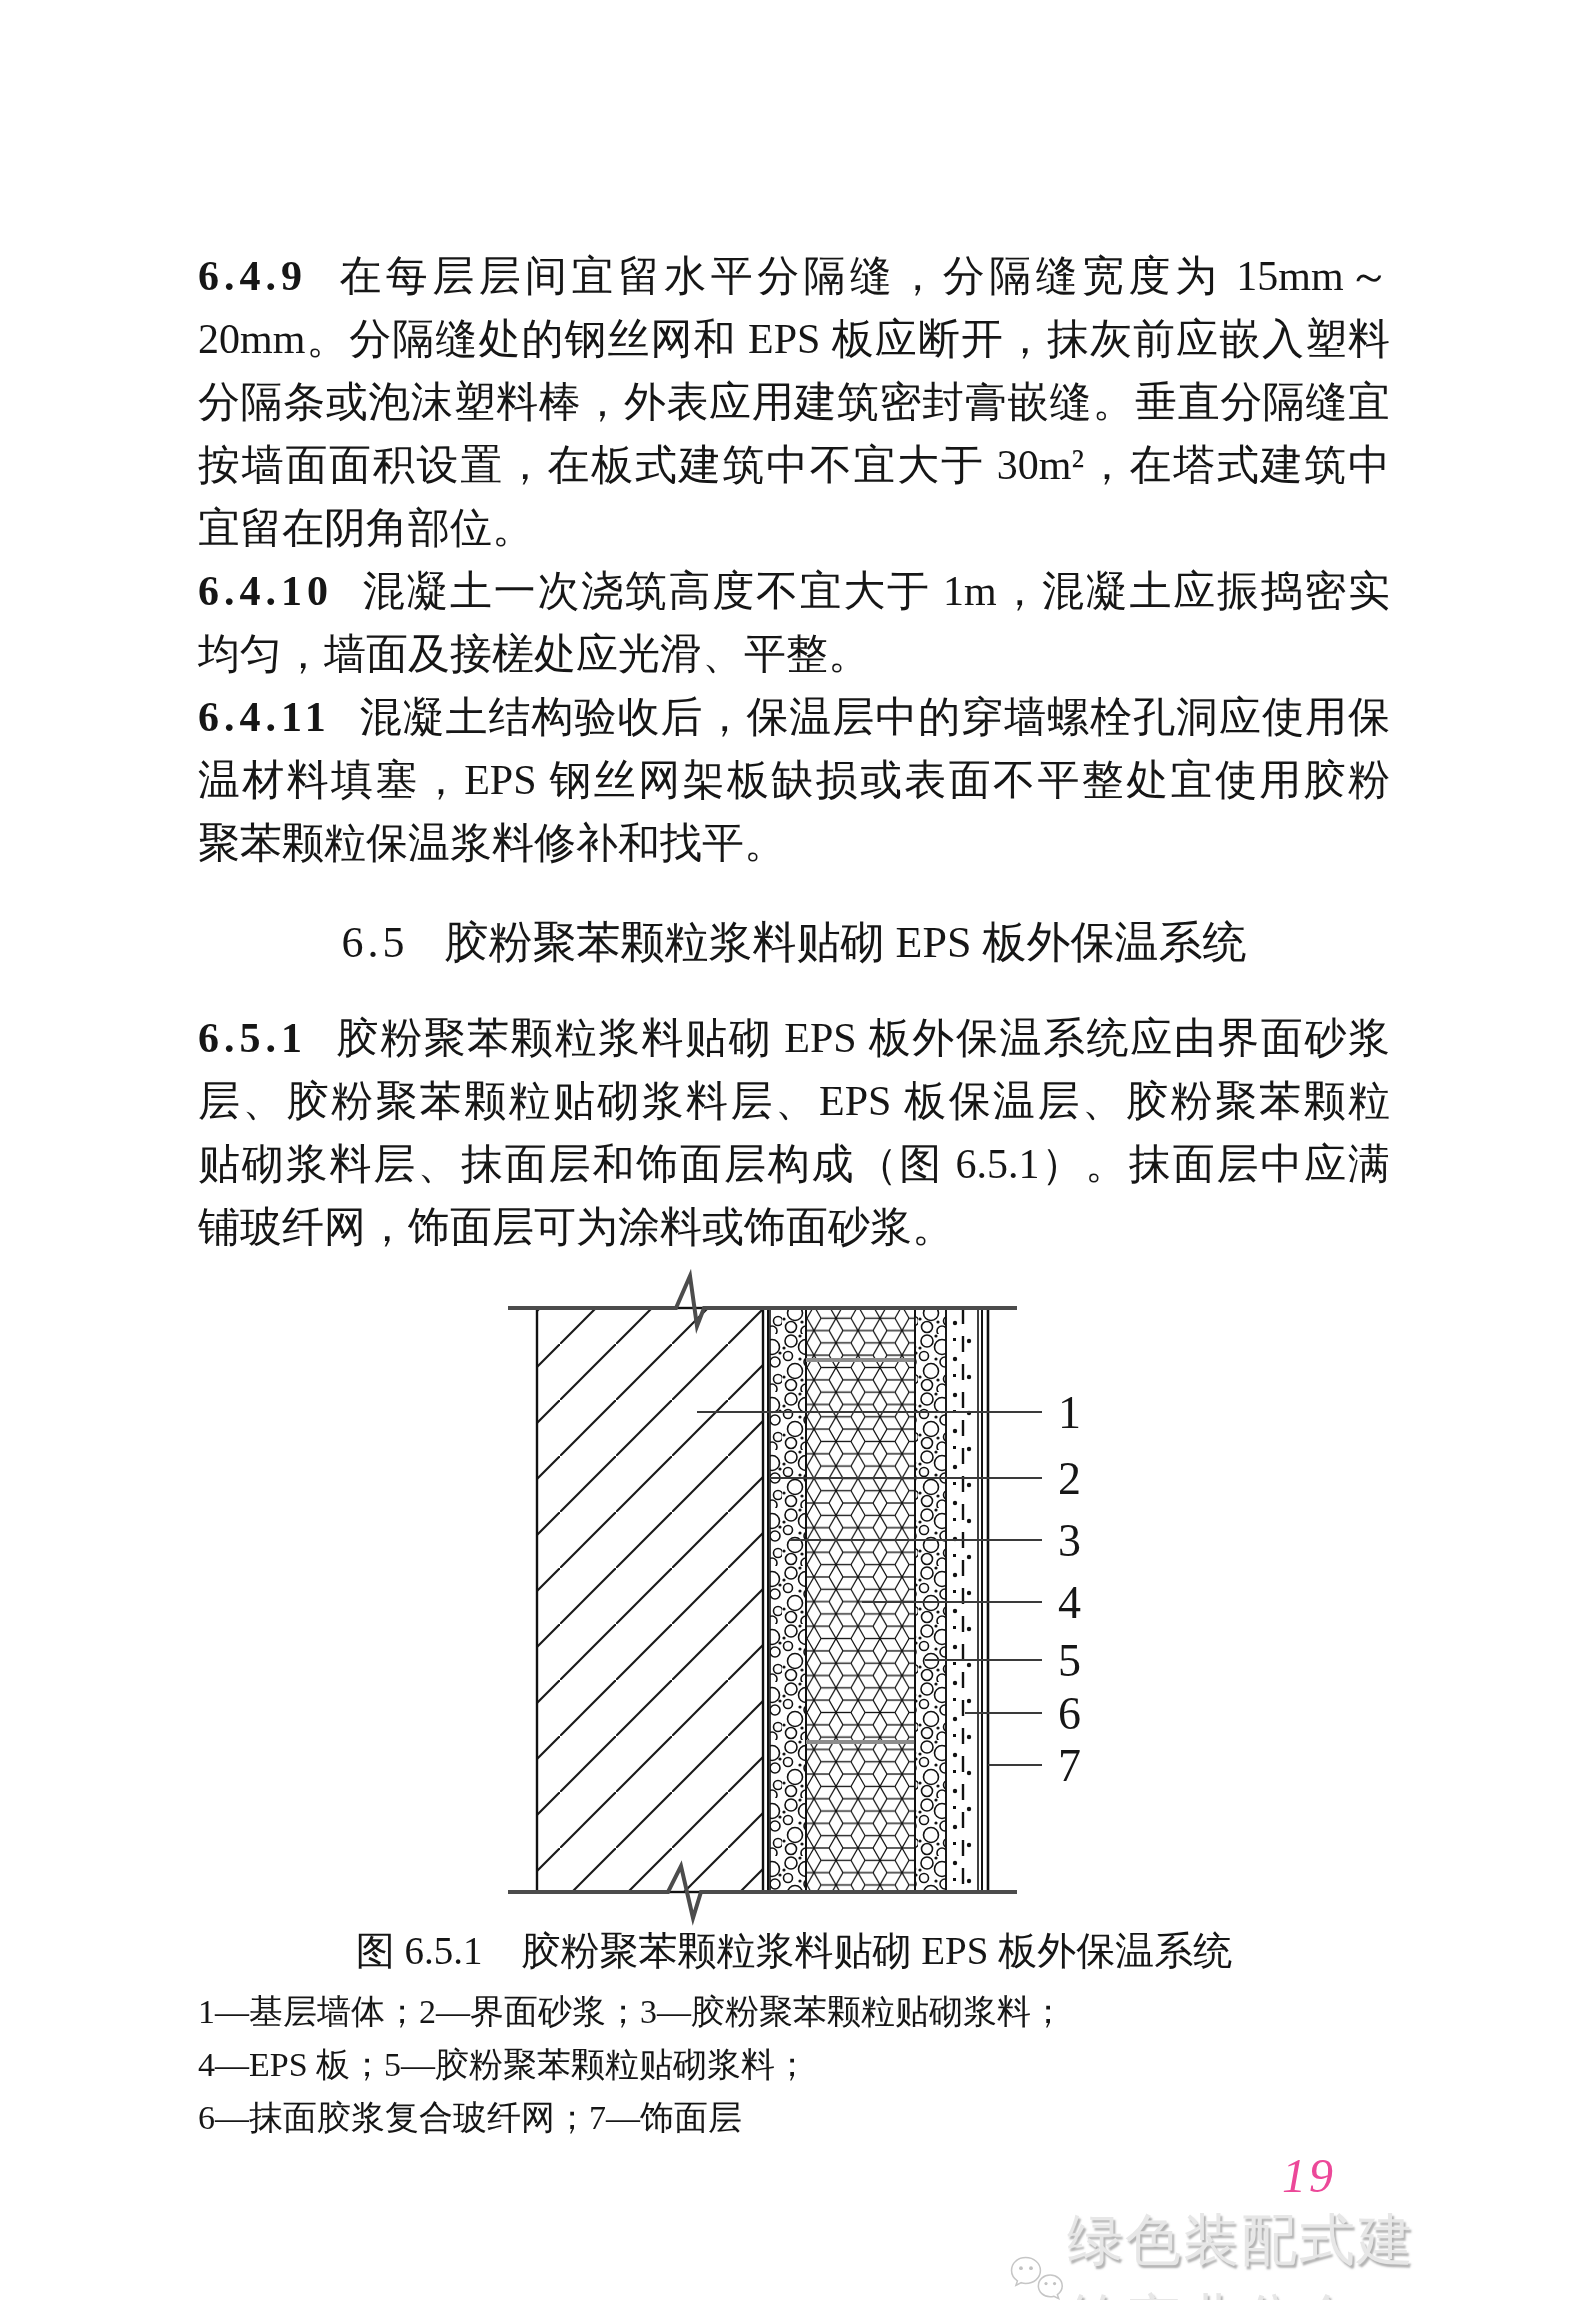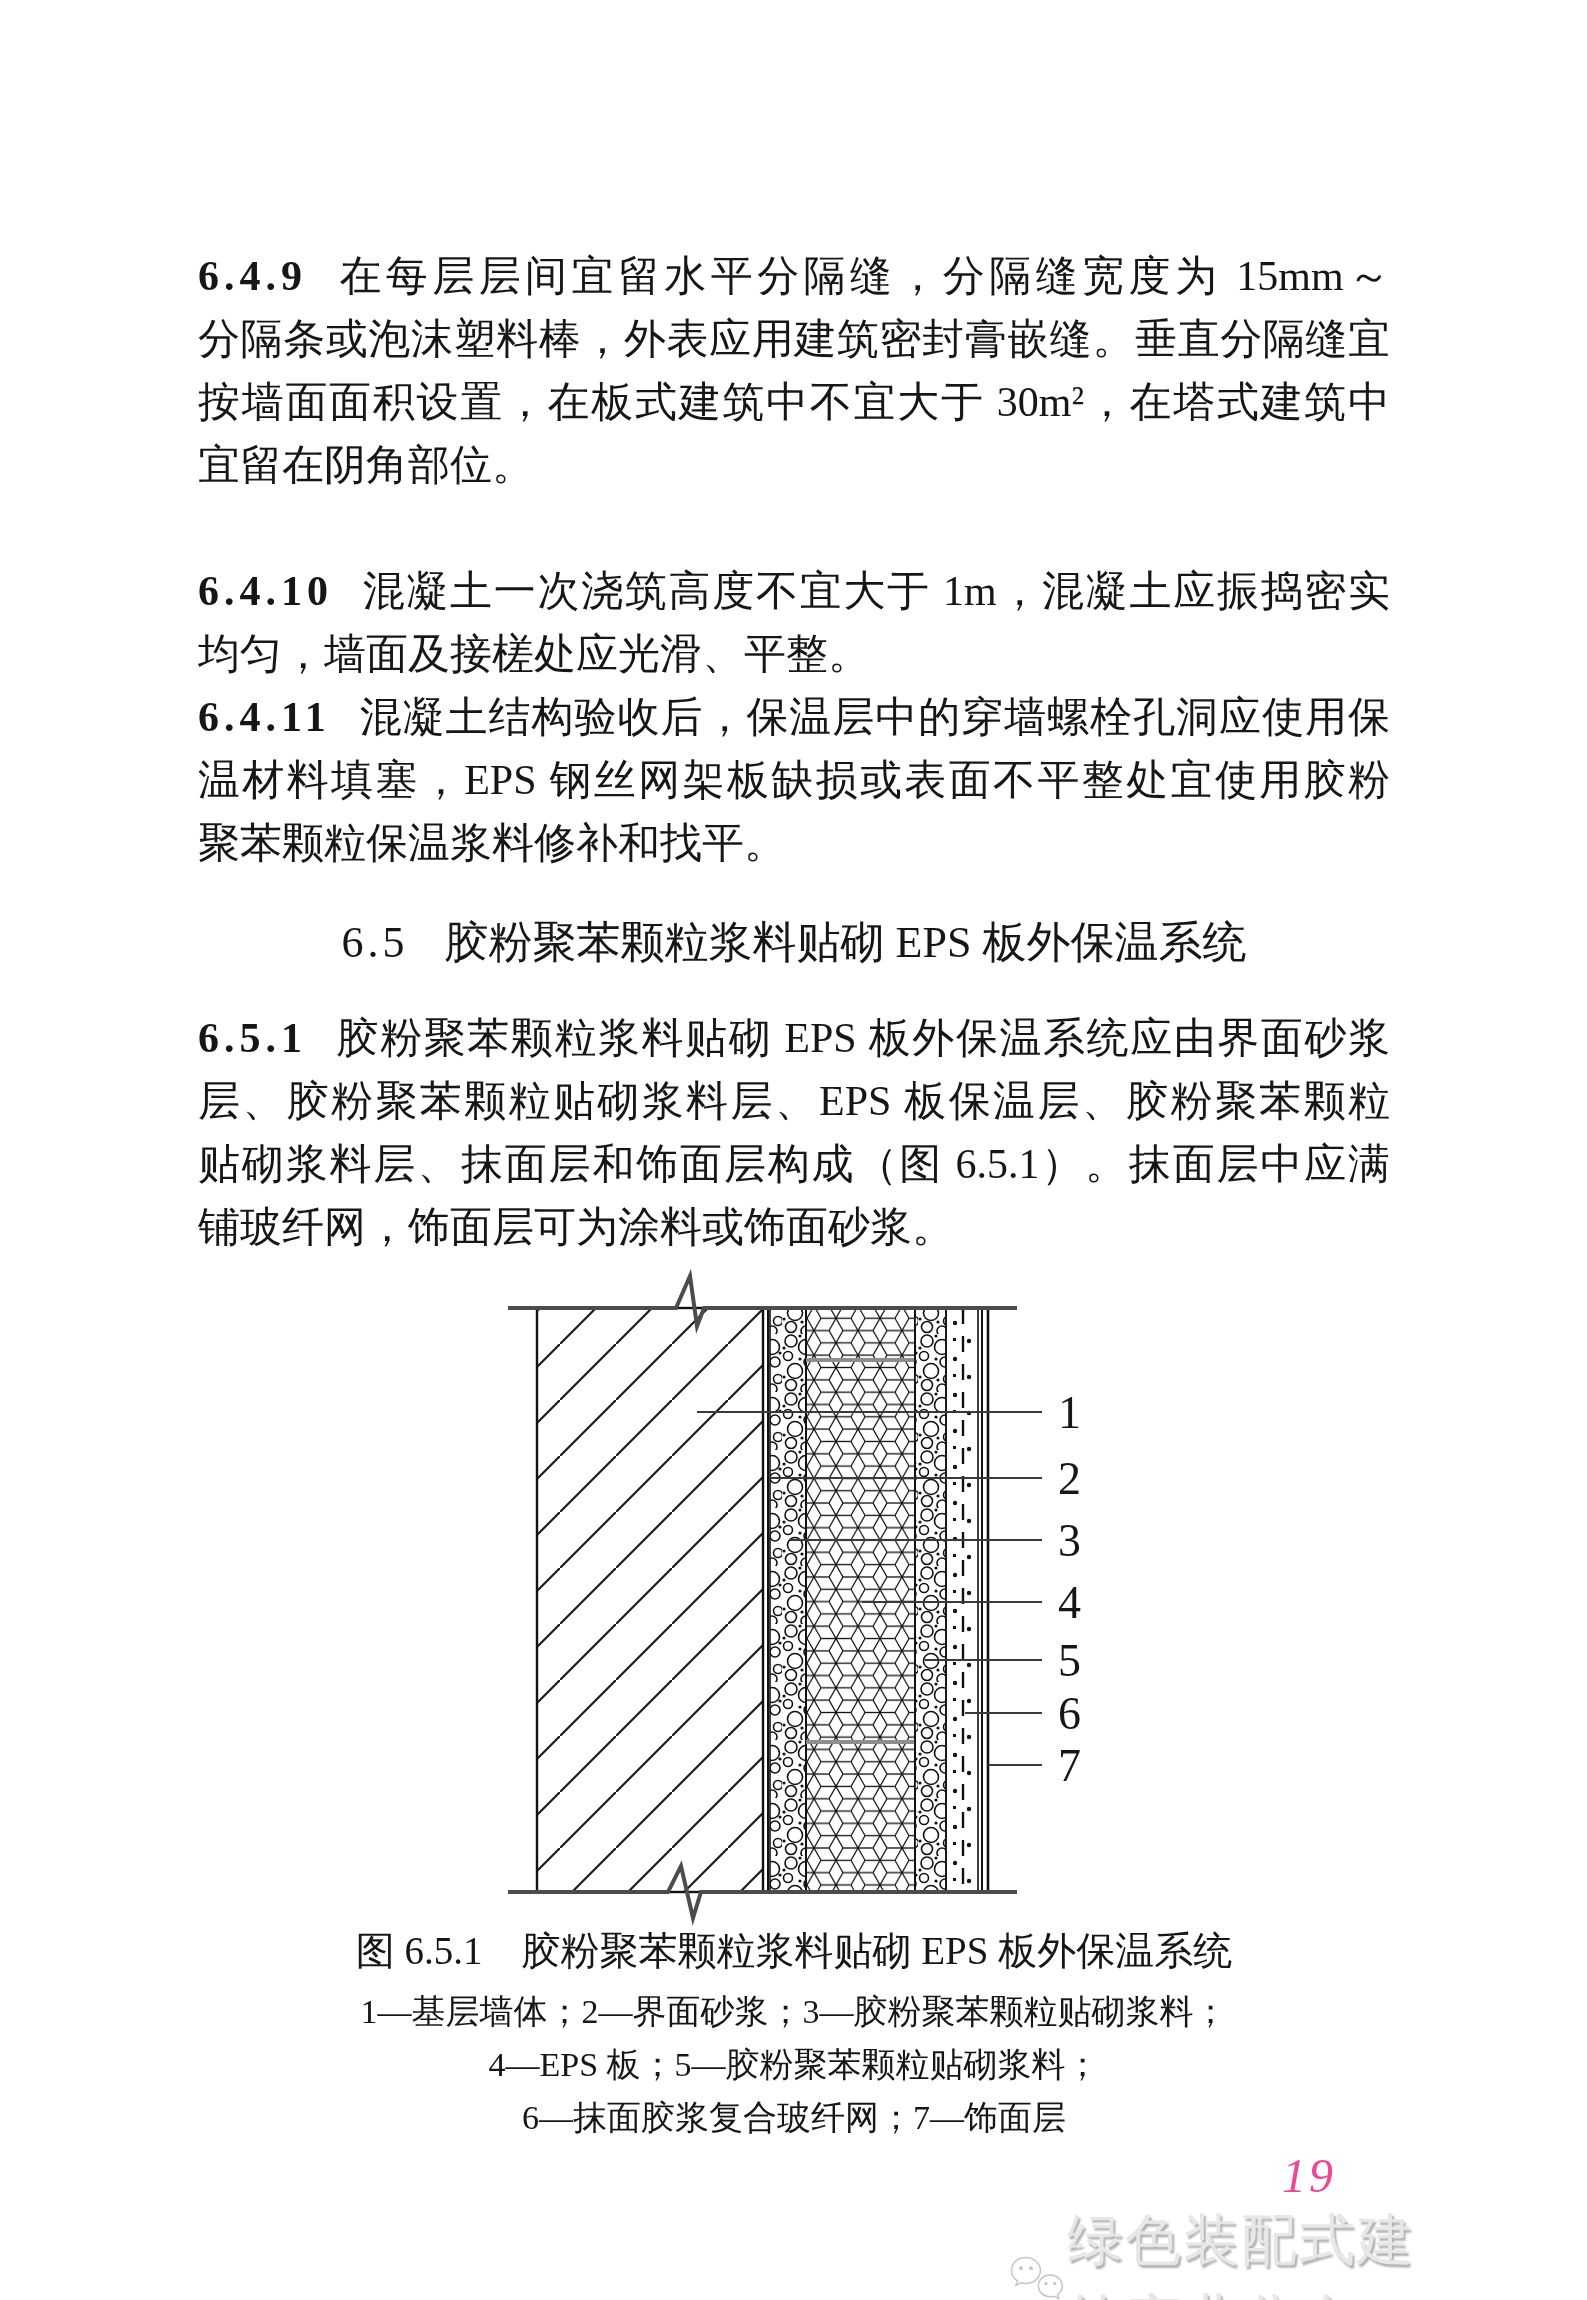--- a/index.html
+++ b/index.html
@@ -8,37 +8,38 @@
   .textcol{position:absolute;left:198px;width:1192px;}
   .line{height:63px;line-height:63px;font-size:42px;white-space:nowrap;}
   .j{text-align:justify;text-align-last:justify;white-space:normal;}
   .cnum{font-weight:bold;letter-spacing:5px;padding-right:28px;}
   .sec-heading{position:absolute;left:198px;width:1192px;top:908px;margin:0;
                font-size:44px;font-weight:normal;text-align:center;line-height:70px;}
   .sec-heading .hnum{margin-right:36px;letter-spacing:4px;}
   .fig-caption{position:absolute;left:198px;width:1192px;top:1922px;
                font-size:39px;line-height:58px;text-align:center;}
   .legend{position:absolute;left:198px;width:1192px;top:1985px;
-          font-size:34px;line-height:53px;text-align:center;}
+          font-size:34px;line-height:53px;text-align:left;}
   .page-number{position:absolute;left:1282px;top:2148px;font-size:48px;
                font-style:italic;letter-spacing:3px;color:#ec4899;}
   .watermark{position:absolute;left:1008px;top:2200px;display:flex;align-items:center;}
   .wm-text{font-size:56px;line-height:80px;letter-spacing:2px;
            font-family:"Liberation Sans","DejaVu Sans",sans-serif;
            color:#e7e7e7;
            text-shadow:2px 3px 2px rgba(125,125,125,.60), -1px -1px 1px rgba(255,255,255,.95);}
   svg text{font-family:"Liberation Serif","DejaVu Serif",serif;}
 </style>
 </head>
 <body>
 
 <div class="page">
 
   <section class="textcol" style="top:245px">
     <div class="line j"><b class="cnum">6.4.9</b><span>在每层层间宜留水平分隔缝，分隔缝宽度为 15mm～</span></div>
+    <div class="line j">20mm。分隔缝处的钢丝网和 EPS 板应断开，抹灰前应嵌入塑料</div>
     <div class="line j">分隔条或泡沫塑料棒，外表应用建筑密封膏嵌缝。垂直分隔缝宜</div>
     <div class="line j">按墙面面积设置，在板式建筑中不宜大于 30m²，在塔式建筑中</div>
     <div class="line">宜留在阴角部位。</div>
   </section>
 
   <section class="textcol" style="top:560px">
     <div class="line j"><b class="cnum">6.4.10</b><span>混凝土一次浇筑高度不宜大于 1m，混凝土应振捣密实</span></div>
     <div class="line">均匀，墙面及接槎处应光滑、平整。</div>
   </section>
 

